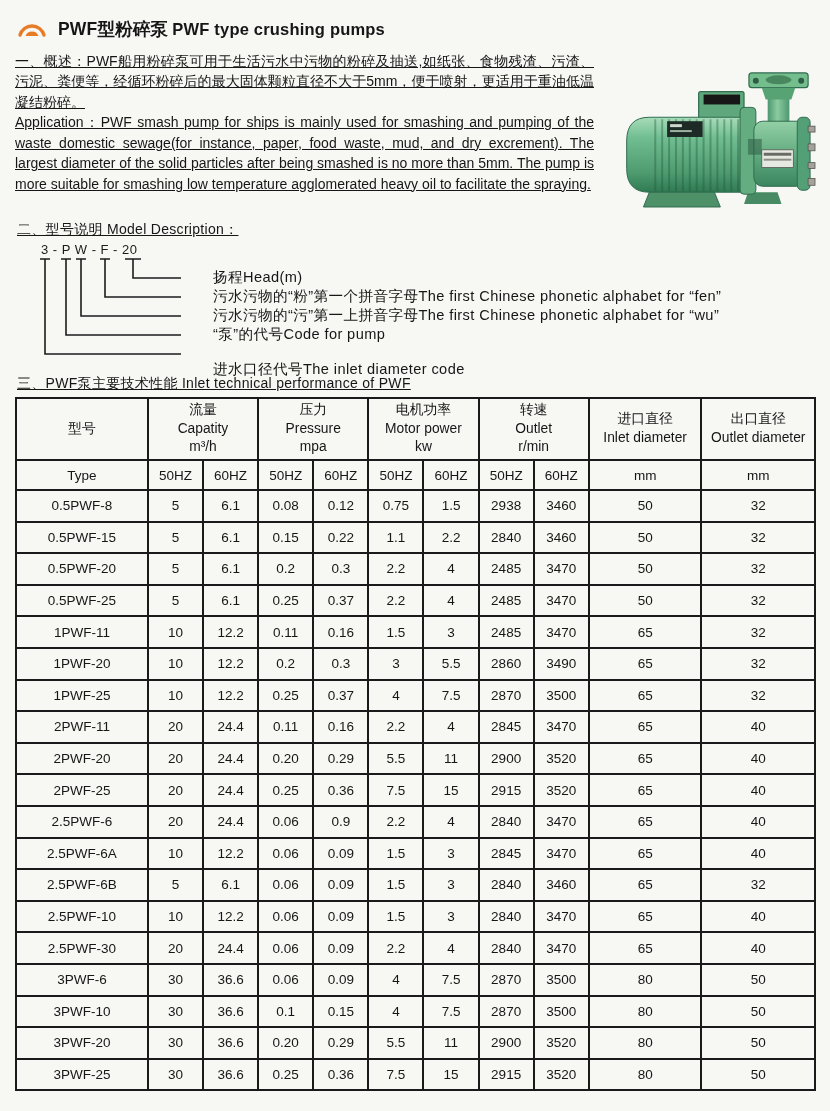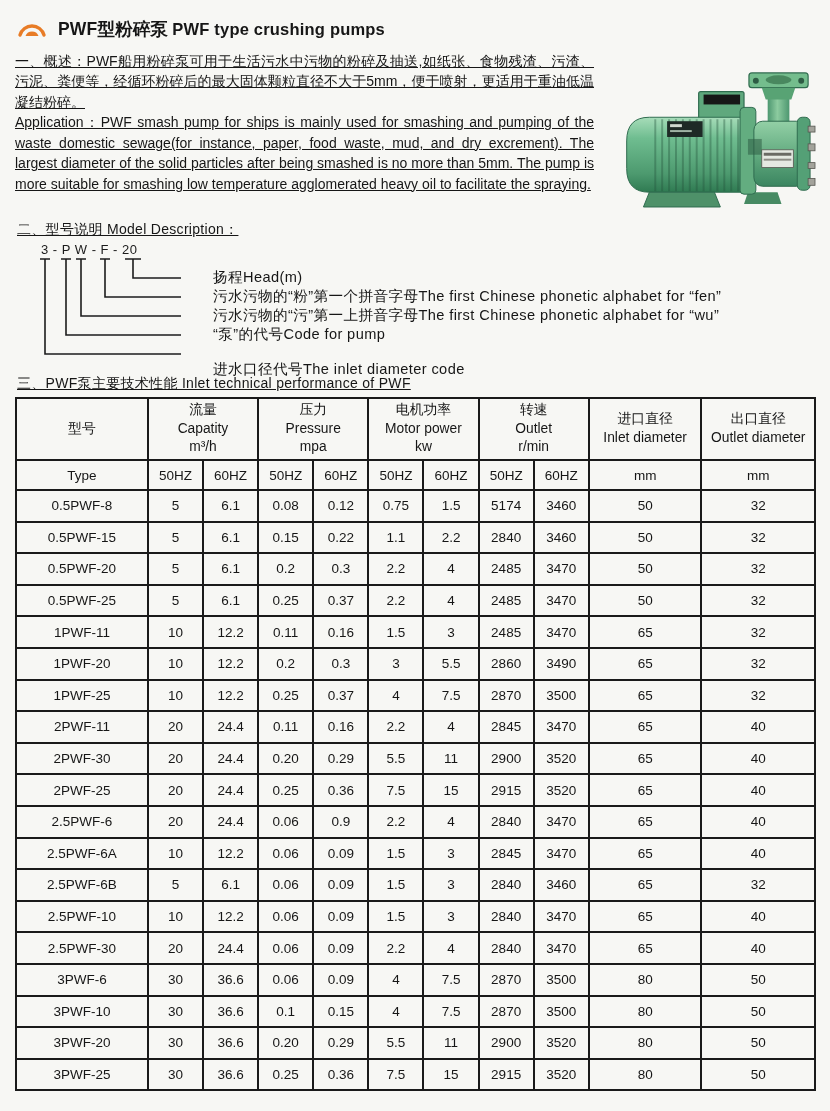--- a/index.html
+++ b/index.html
@@ -197,21 +197,21 @@
     </thead>
     <tbody>
         <tr>
           <td>0.5PWF-8</td>
           <td>5</td>
           <td>6.1</td>
           <td>0.08</td>
           <td>0.12</td>
           <td>0.75</td>
           <td>1.5</td>
-          <td>5174</td>
+          <td>2938</td>
           <td>3460</td>
           <td>50</td>
           <td>32</td>
         </tr>
         <tr>
           <td>0.5PWF-15</td>
           <td>5</td>
           <td>6.1</td>
           <td>0.15</td>
           <td>0.22</td>
@@ -294,21 +294,21 @@
           <td>0.11</td>
           <td>0.16</td>
           <td>2.2</td>
           <td>4</td>
           <td>2845</td>
           <td>3470</td>
           <td>65</td>
           <td>40</td>
         </tr>
         <tr>
-          <td>2PWF-30</td>
+          <td>2PWF-20</td>
           <td>20</td>
           <td>24.4</td>
           <td>0.20</td>
           <td>0.29</td>
           <td>5.5</td>
           <td>11</td>
           <td>2900</td>
           <td>3520</td>
           <td>65</td>
           <td>40</td>

